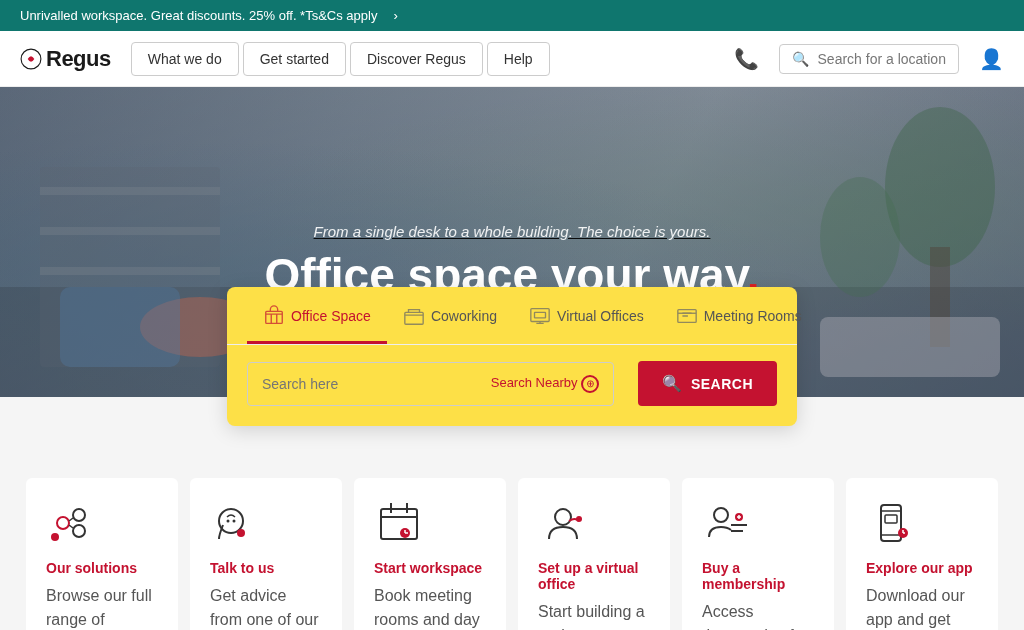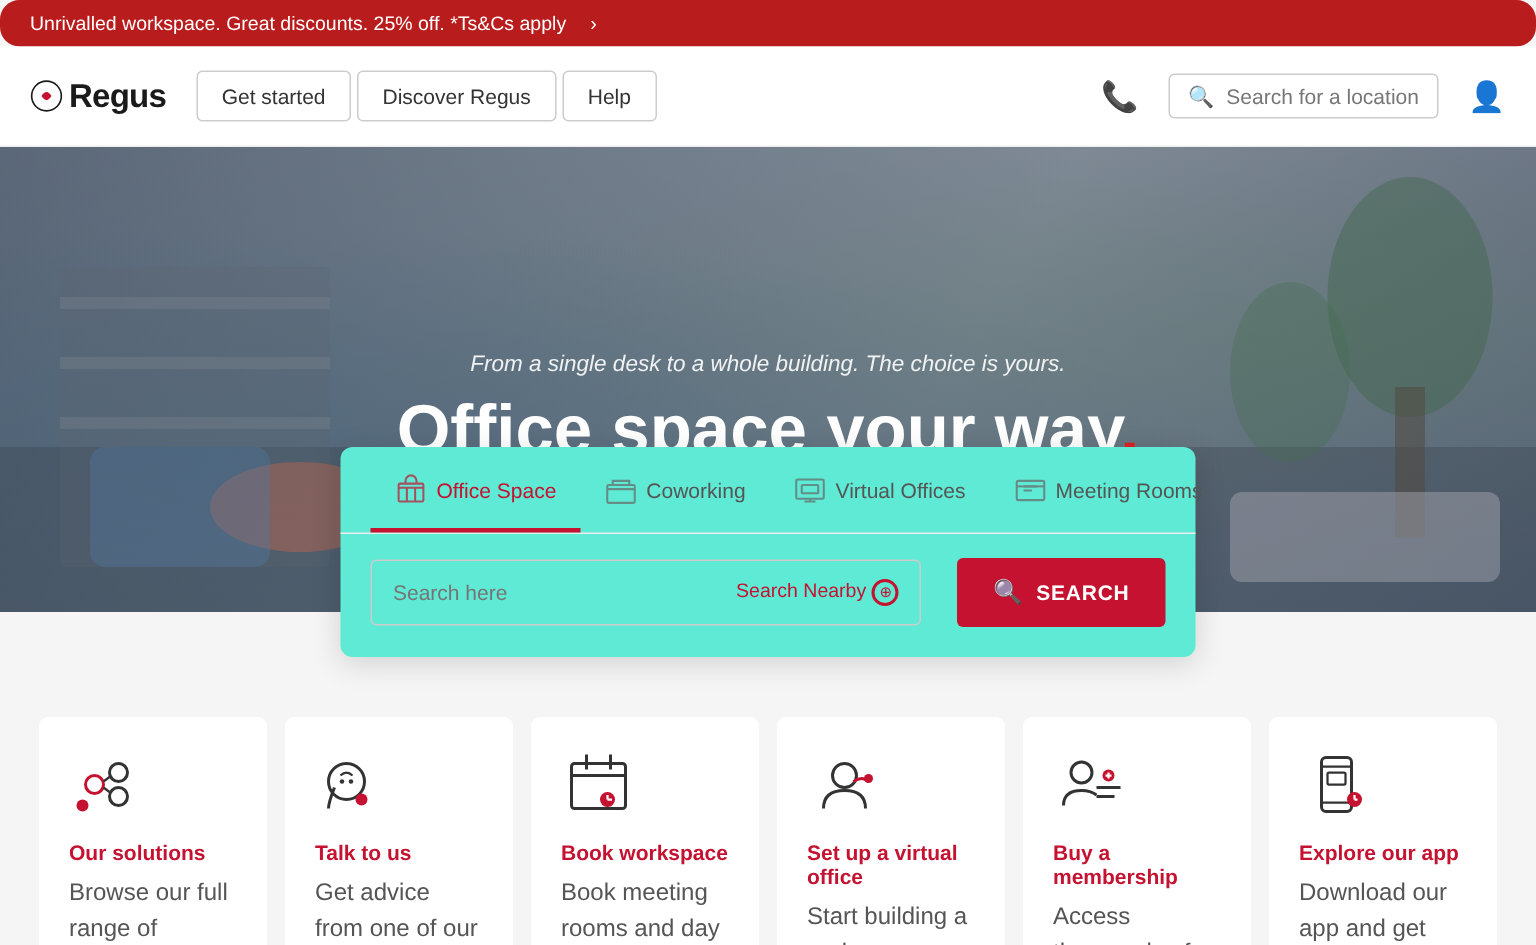--- a/index.html
+++ b/index.html
@@ -1,36 +1,35 @@
 <!DOCTYPE html>
 <html><head>
   <meta charset="utf-8">
   <style>
     * { margin: 0; padding: 0; box-sizing: border-box; }
     body { font-family: Arial, sans-serif; width: 1024px; overflow-x: hidden; background: #f5f5f5; }
 
     
     .top-banner {
-      background: #b91c1c;
+      background: #0f766e;
       color: #fff;
       font-size: 13px;
       padding: 8px 20px;
       display: flex;
       align-items: center;
       gap: 16px;
-      border-radius: 13px;
     }
 
     
     .header {
       background: #fff;
       display: flex;
       align-items: center;
       padding: 0 20px;
-      height: 67px;
+      height: 56px;
       border-bottom: 1px solid #eee;
       position: relative;
       z-index: 10;
     }
     .logo {
       display: flex;
       align-items: center;
       margin-right: 20px;
     }
     .logo-text {
@@ -81,20 +80,21 @@
       cursor: pointer;
       min-width: 180px;
     }
     .search-bar-header .search-icon-sm { font-size: 14px; color: #777; }
 
     
     .hero {
       position: relative;
       height: 310px;
       overflow: hidden;
+      text-decoration: underline;
     }
     .hero-bg {
       width: 100%;
       height: 100%;
       background: linear-gradient(rgba(40,40,60,0.35), rgba(40,40,60,0.35)),
         linear-gradient(120deg, #7a8fa0 0%, #a0b4c0 30%, #c0d0d8 60%, #8a9aaa 100%);
       display: flex;
       align-items: center;
       justify-content: center;
       position: relative;
@@ -125,25 +125,25 @@
       font-size: 46px;
       font-weight: bold;
       line-height: 1.1;
     }
     .hero-title .dot {
       color: #e02020;
     }
 
     
     .search-card {
-      background: #5eead4;
+      background: #fde047;
       border-radius: 8px;
       box-shadow: 0 4px 20px rgba(0,0,0,0.15);
       width: 570px;
-      margin: -60px auto 0;
+      margin: -60px auto 12px;
       position: relative;
       z-index: 20;
       padding: 0;
     }
     .tabs {
       display: flex;
       align-items: center;
       padding: 0 20px;
       border-bottom: 1px solid #eee;
     }
@@ -278,20 +278,21 @@
 <header class="header">
   <div class="logo">
     <svg class="logo-icon" viewBox="0 0 40 40" xmlns="http://www.w3.org/2000/svg">
       <circle cx="20" cy="20" r="18" fill="none" stroke="#1a1a1a" stroke-width="2"></circle>
       <path d="M14 20 Q20 10 26 20 Q20 30 14 20Z" fill="#c41230"></path>
     </svg>
     <span class="logo-text">Regus</span>
   </div>
 
   <nav class="nav">
+    <button class="nav-btn">What we do</button>
     <button class="nav-btn">Get started</button>
     <button class="nav-btn">Discover Regus</button>
     <button class="nav-btn">Help</button>
   </nav>
 
   <div class="header-right">
     <span class="phone-icon">📞</span>
     <div class="search-bar-header">
       <span class="search-icon-sm">🔍</span>
       <span>Search for a location</span>
@@ -432,21 +433,21 @@
       <svg width="48" height="48" viewBox="0 0 48 48">
         <rect x="6" y="10" width="36" height="30" rx="2" fill="none" stroke="#333" stroke-width="2"></rect>
         <line x1="6" y1="18" x2="42" y2="18" stroke="#333" stroke-width="2"></line>
         <line x1="16" y1="4" x2="16" y2="14" stroke="#333" stroke-width="2"></line>
         <line x1="32" y1="4" x2="32" y2="14" stroke="#333" stroke-width="2"></line>
         <circle cx="30" cy="34" r="5" fill="#c41230"></circle>
         <line x1="30" y1="31" x2="30" y2="34" stroke="#fff" stroke-width="1.5"></line>
         <line x1="30" y1="34" x2="33" y2="34" stroke="#fff" stroke-width="1.5"></line>
       </svg>
     </div>
-    <a class="card-link">Book workspace</a>
+    <a class="card-link">Start workspace</a>
     <p class="card-desc">Book meeting rooms and day offices now</p>
   </div>
 
   <div class="card">
     <div class="card-icon">
       <svg width="48" height="48" viewBox="0 0 48 48">
         <circle cx="24" cy="18" r="8" fill="none" stroke="#333" stroke-width="2"></circle>
         <path d="M10 40 Q10 28 24 28 Q38 28 38 40" stroke="#333" stroke-width="2" fill="none"></path>
         <path d="M30 22 Q36 18 40 22" stroke="#c41230" stroke-width="2" fill="none"></path>
         <circle cx="40" cy="20" r="3" fill="#c41230"></circle>

